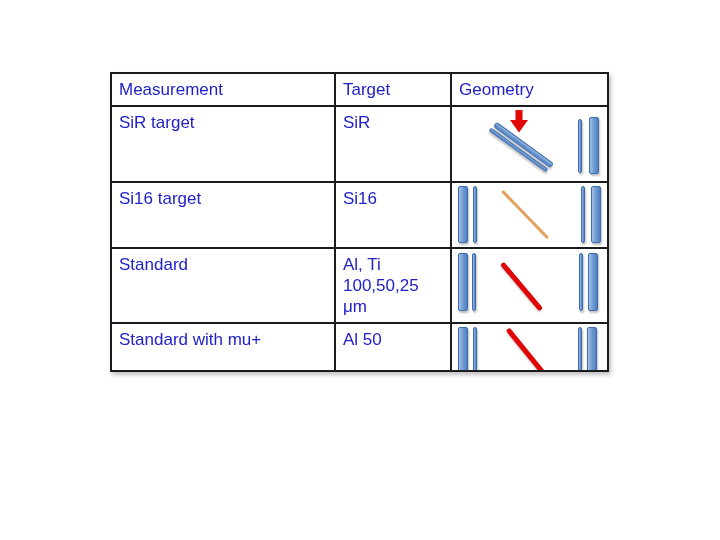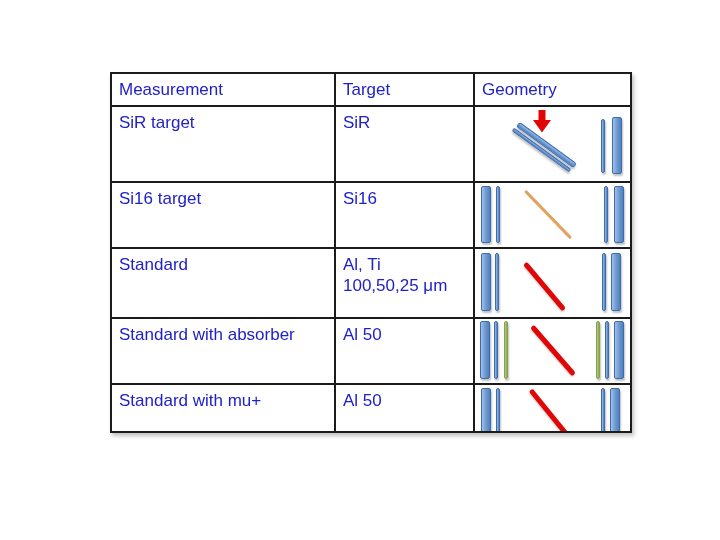--- a/index.html
+++ b/index.html
@@ -15,21 +15,21 @@
   }
   .meas-table td {
     border:2px solid #1b1b1b;
     vertical-align:top;
     color:#2121c8;
     font-size:17px;
     line-height:21px;
     padding:5px 7px;
   }
   .col-measure { width:224px; }
-  .col-target  { width:139px; }
+  .col-target  { width:116px; }
   .col-geo     { width:157px; }
 
   tr.r-head { height:33px; }
   tr.r1 { height:76px; }
   tr.r2 { height:66px;border-radius:31px; }
   tr.r3 { height:70px;margin-left:40px; }
   tr.r4 { height:66px; }
   tr.r5 { height:48px; }
 
   td.geo-cell { padding:0; position:relative; }
@@ -121,35 +121,20 @@
         <div class="geo">
           <div class="bar thick" style="left:6px;top:4px;height:58px;"></div>
           <div class="bar thin" style="left:20px;top:4px;height:58px;"></div>
           <div class="beam red" style="left:39px;top:35px;width:61px;transform:rotate(50deg);"></div>
           <div class="bar thin" style="left:127px;top:4px;height:58px;"></div>
           <div class="bar thick" style="left:136px;top:4px;height:58px;"></div>
         </div>
       </td>
     </tr>
 
-    <tr class="r4">
-      <td>Standard with absorber</td>
-      <td>Al 50</td>
-      <td class="geo-cell">
-        <div class="geo">
-          <div class="bar thick" style="left:5px;top:2px;height:58px;"></div>
-          <div class="bar thin" style="left:19px;top:2px;height:58px;"></div>
-          <div class="bar green" style="left:29px;top:2px;height:58px;"></div>
-          <div class="beam red" style="left:46px;top:29px;width:64px;transform:rotate(49deg);"></div>
-          <div class="bar green" style="left:121px;top:2px;height:58px;"></div>
-          <div class="bar thin" style="left:130px;top:2px;height:58px;"></div>
-          <div class="bar thick" style="left:139px;top:2px;height:58px;"></div>
-        </div>
-      </td>
-    </tr>
 
     <tr class="r5">
       <td>Standard with mu+</td>
       <td>Al 50</td>
       <td class="geo-cell">
         <div class="geo">
           <div class="bar thick" style="left:6px;top:3px;height:54px;"></div>
           <div class="bar thin" style="left:21px;top:3px;height:54px;"></div>
           <div class="beam red" style="left:44px;top:27px;width:63px;transform:rotate(51deg);"></div>
           <div class="bar thin" style="left:126px;top:3px;height:54px;"></div>

